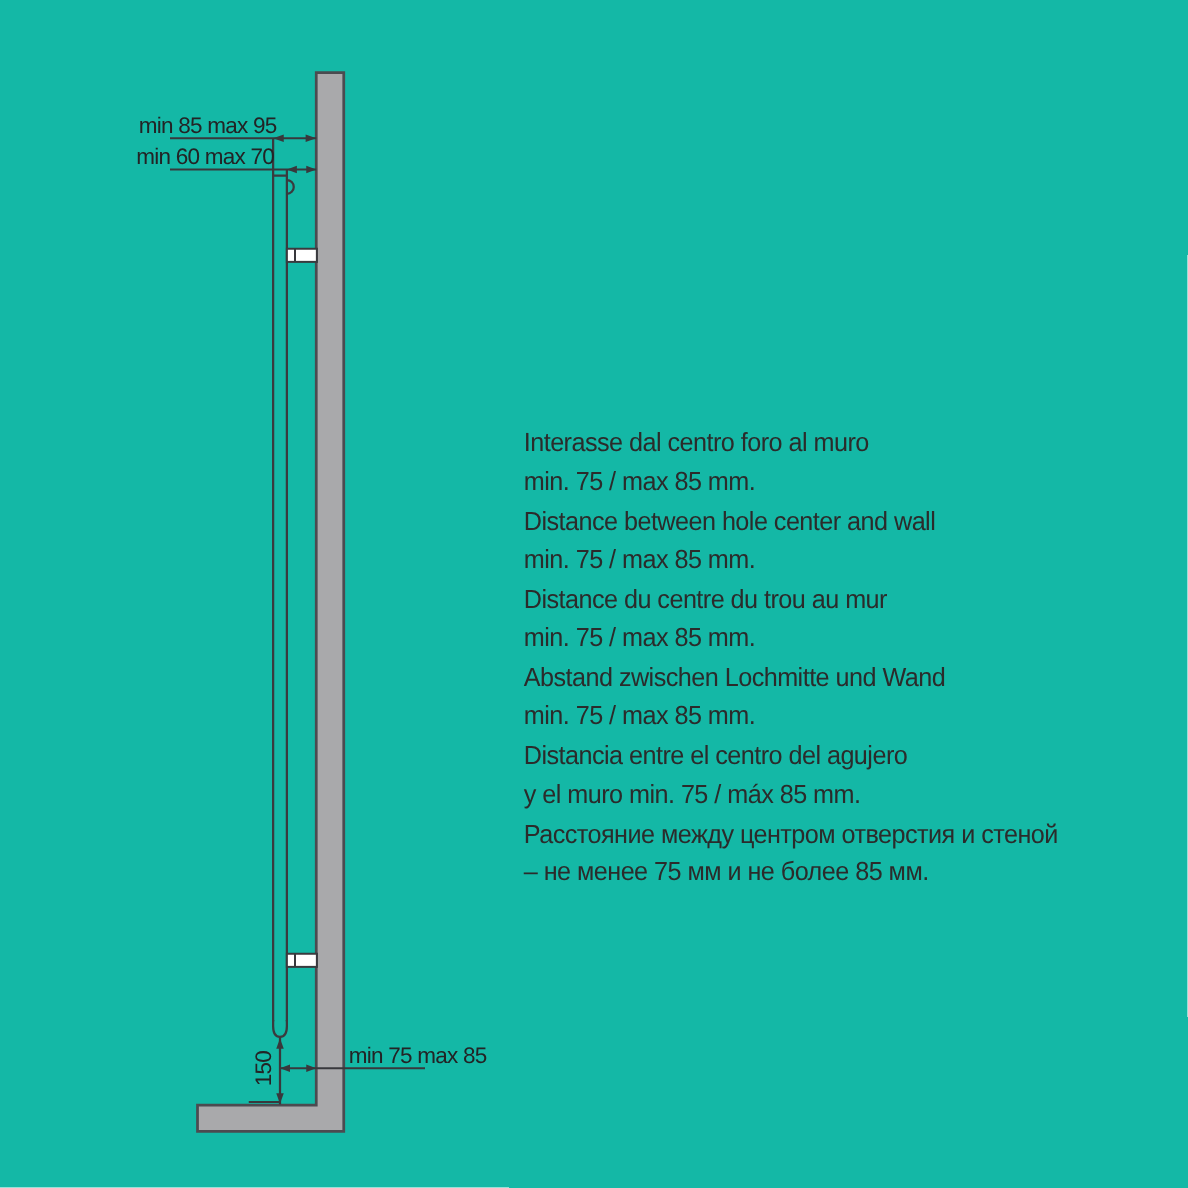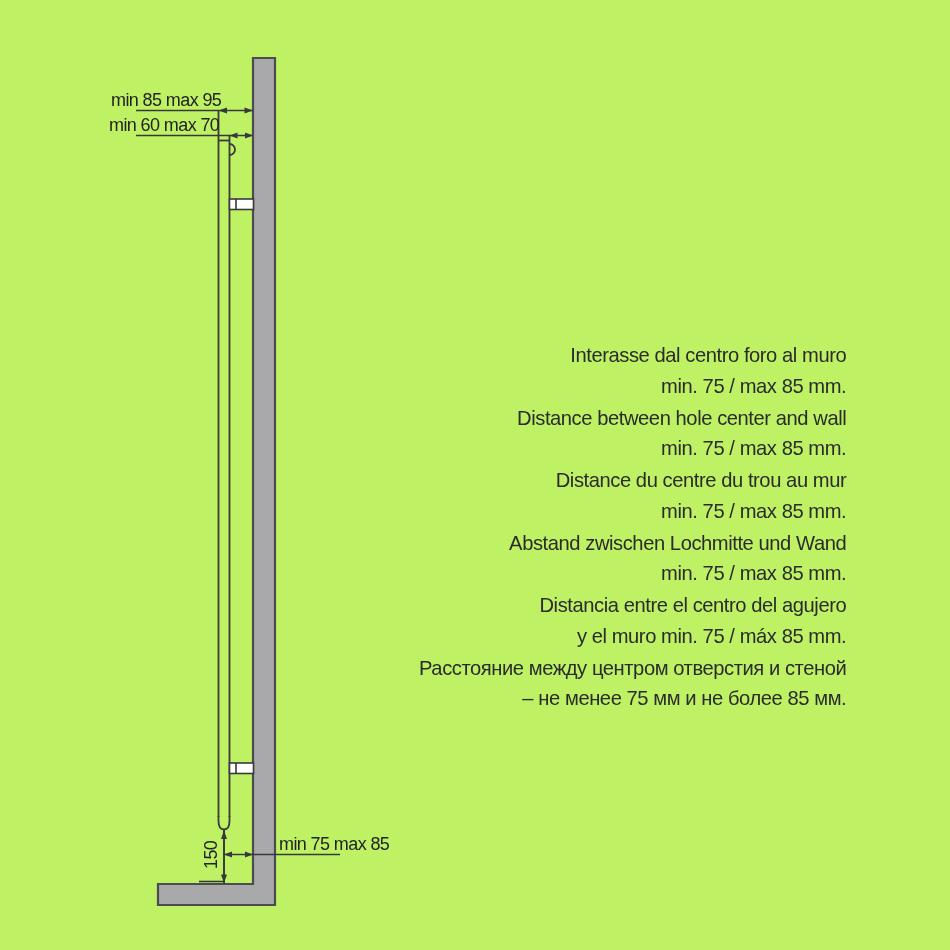--- a/index.html
+++ b/index.html
@@ -1,23 +1,22 @@
 <!DOCTYPE html>
 <html><head>
 <meta charset="utf-8">
 <style>
   html, body { margin: 0; padding: 0; background: #ffffff; }
   .canvas {
     position: relative;
     width: 950px;
     height: 950px;
-    background: #bef264;
+    background: #14b8a6;
     overflow: hidden;
     font-family: "Liberation Sans", sans-serif;
-    text-align: right;
   }
   svg.diagram { position: absolute; left: 0; top: 0; display: block; }
 
   
   .wall-shape   { fill: #a9a9ab; stroke: #4b4b50; stroke-width: 2.2; stroke-linejoin: miter; }
   .tube-line    { stroke: #3a3a3e; stroke-width: 1.8; fill: none; }
   .bracket-box  { fill: #ffffff; stroke: #3a3a3e; stroke-width: 1.6; }
   .dim-line     { stroke: #38383c; stroke-width: 1.6; fill: none; }
   .dim-arrow    { fill: #38383c; stroke: none; }
   .dim-label    { font-family: "Liberation Sans", sans-serif; font-size: 18px;

